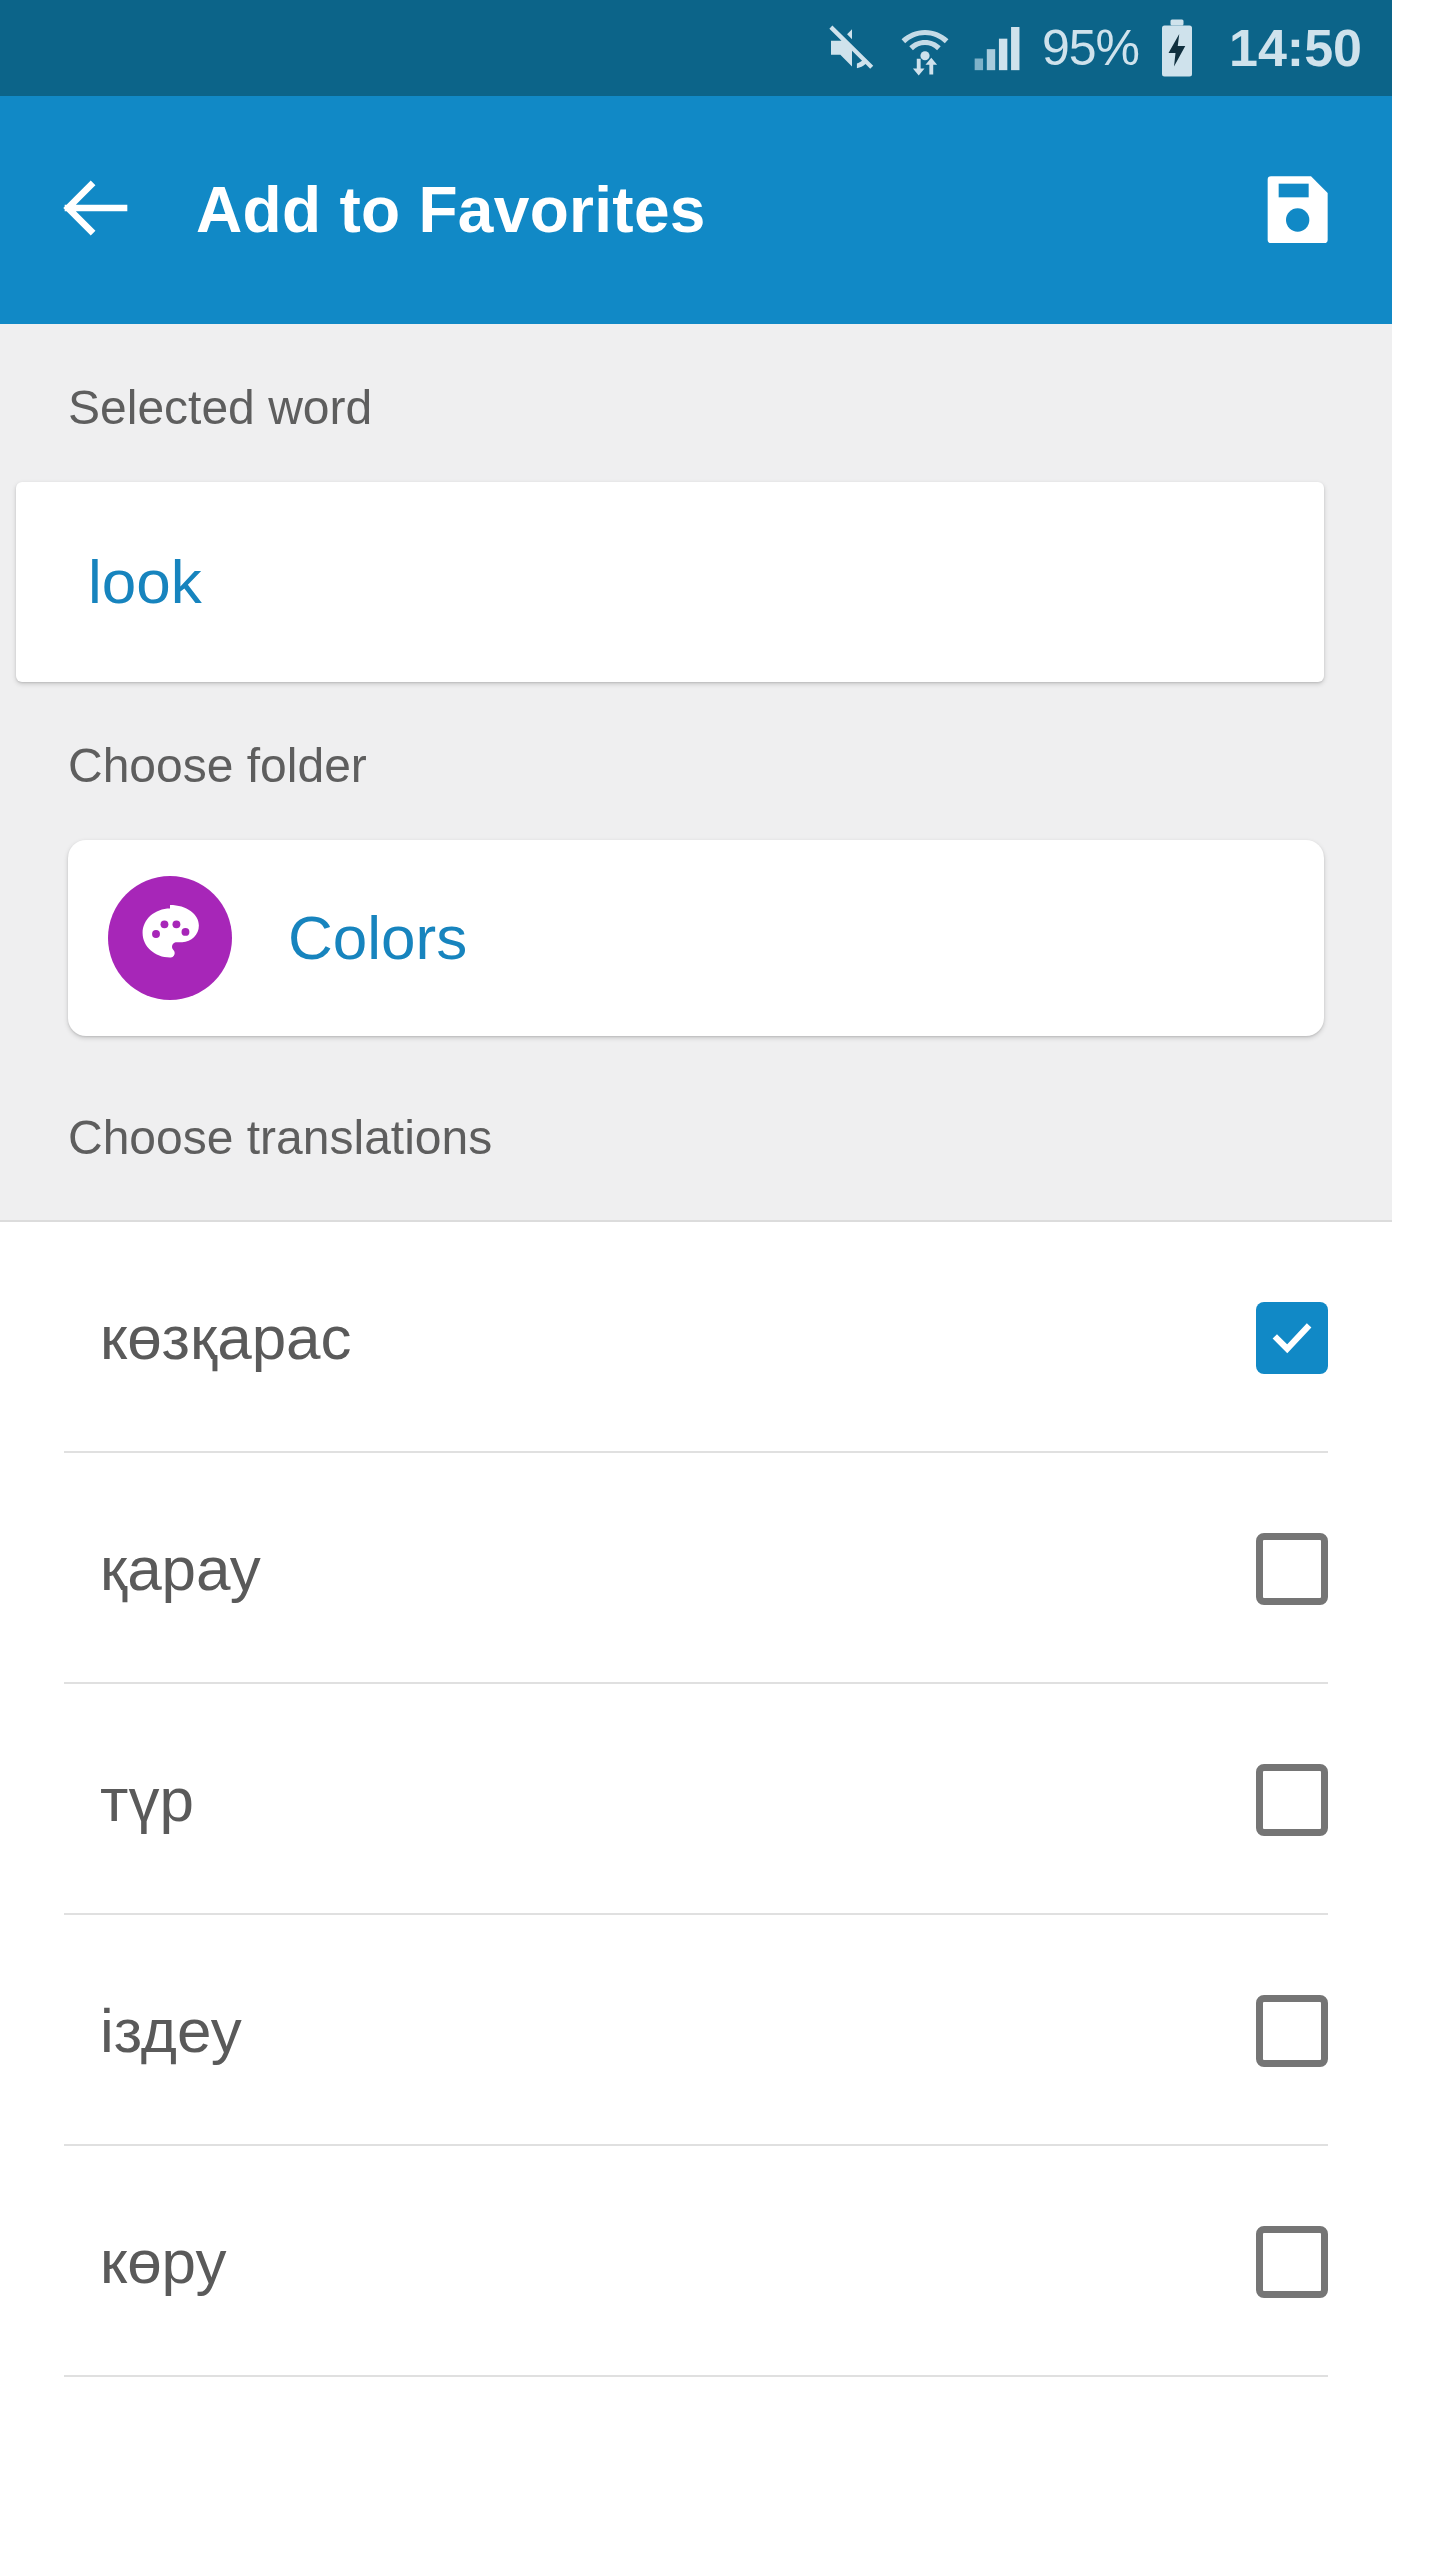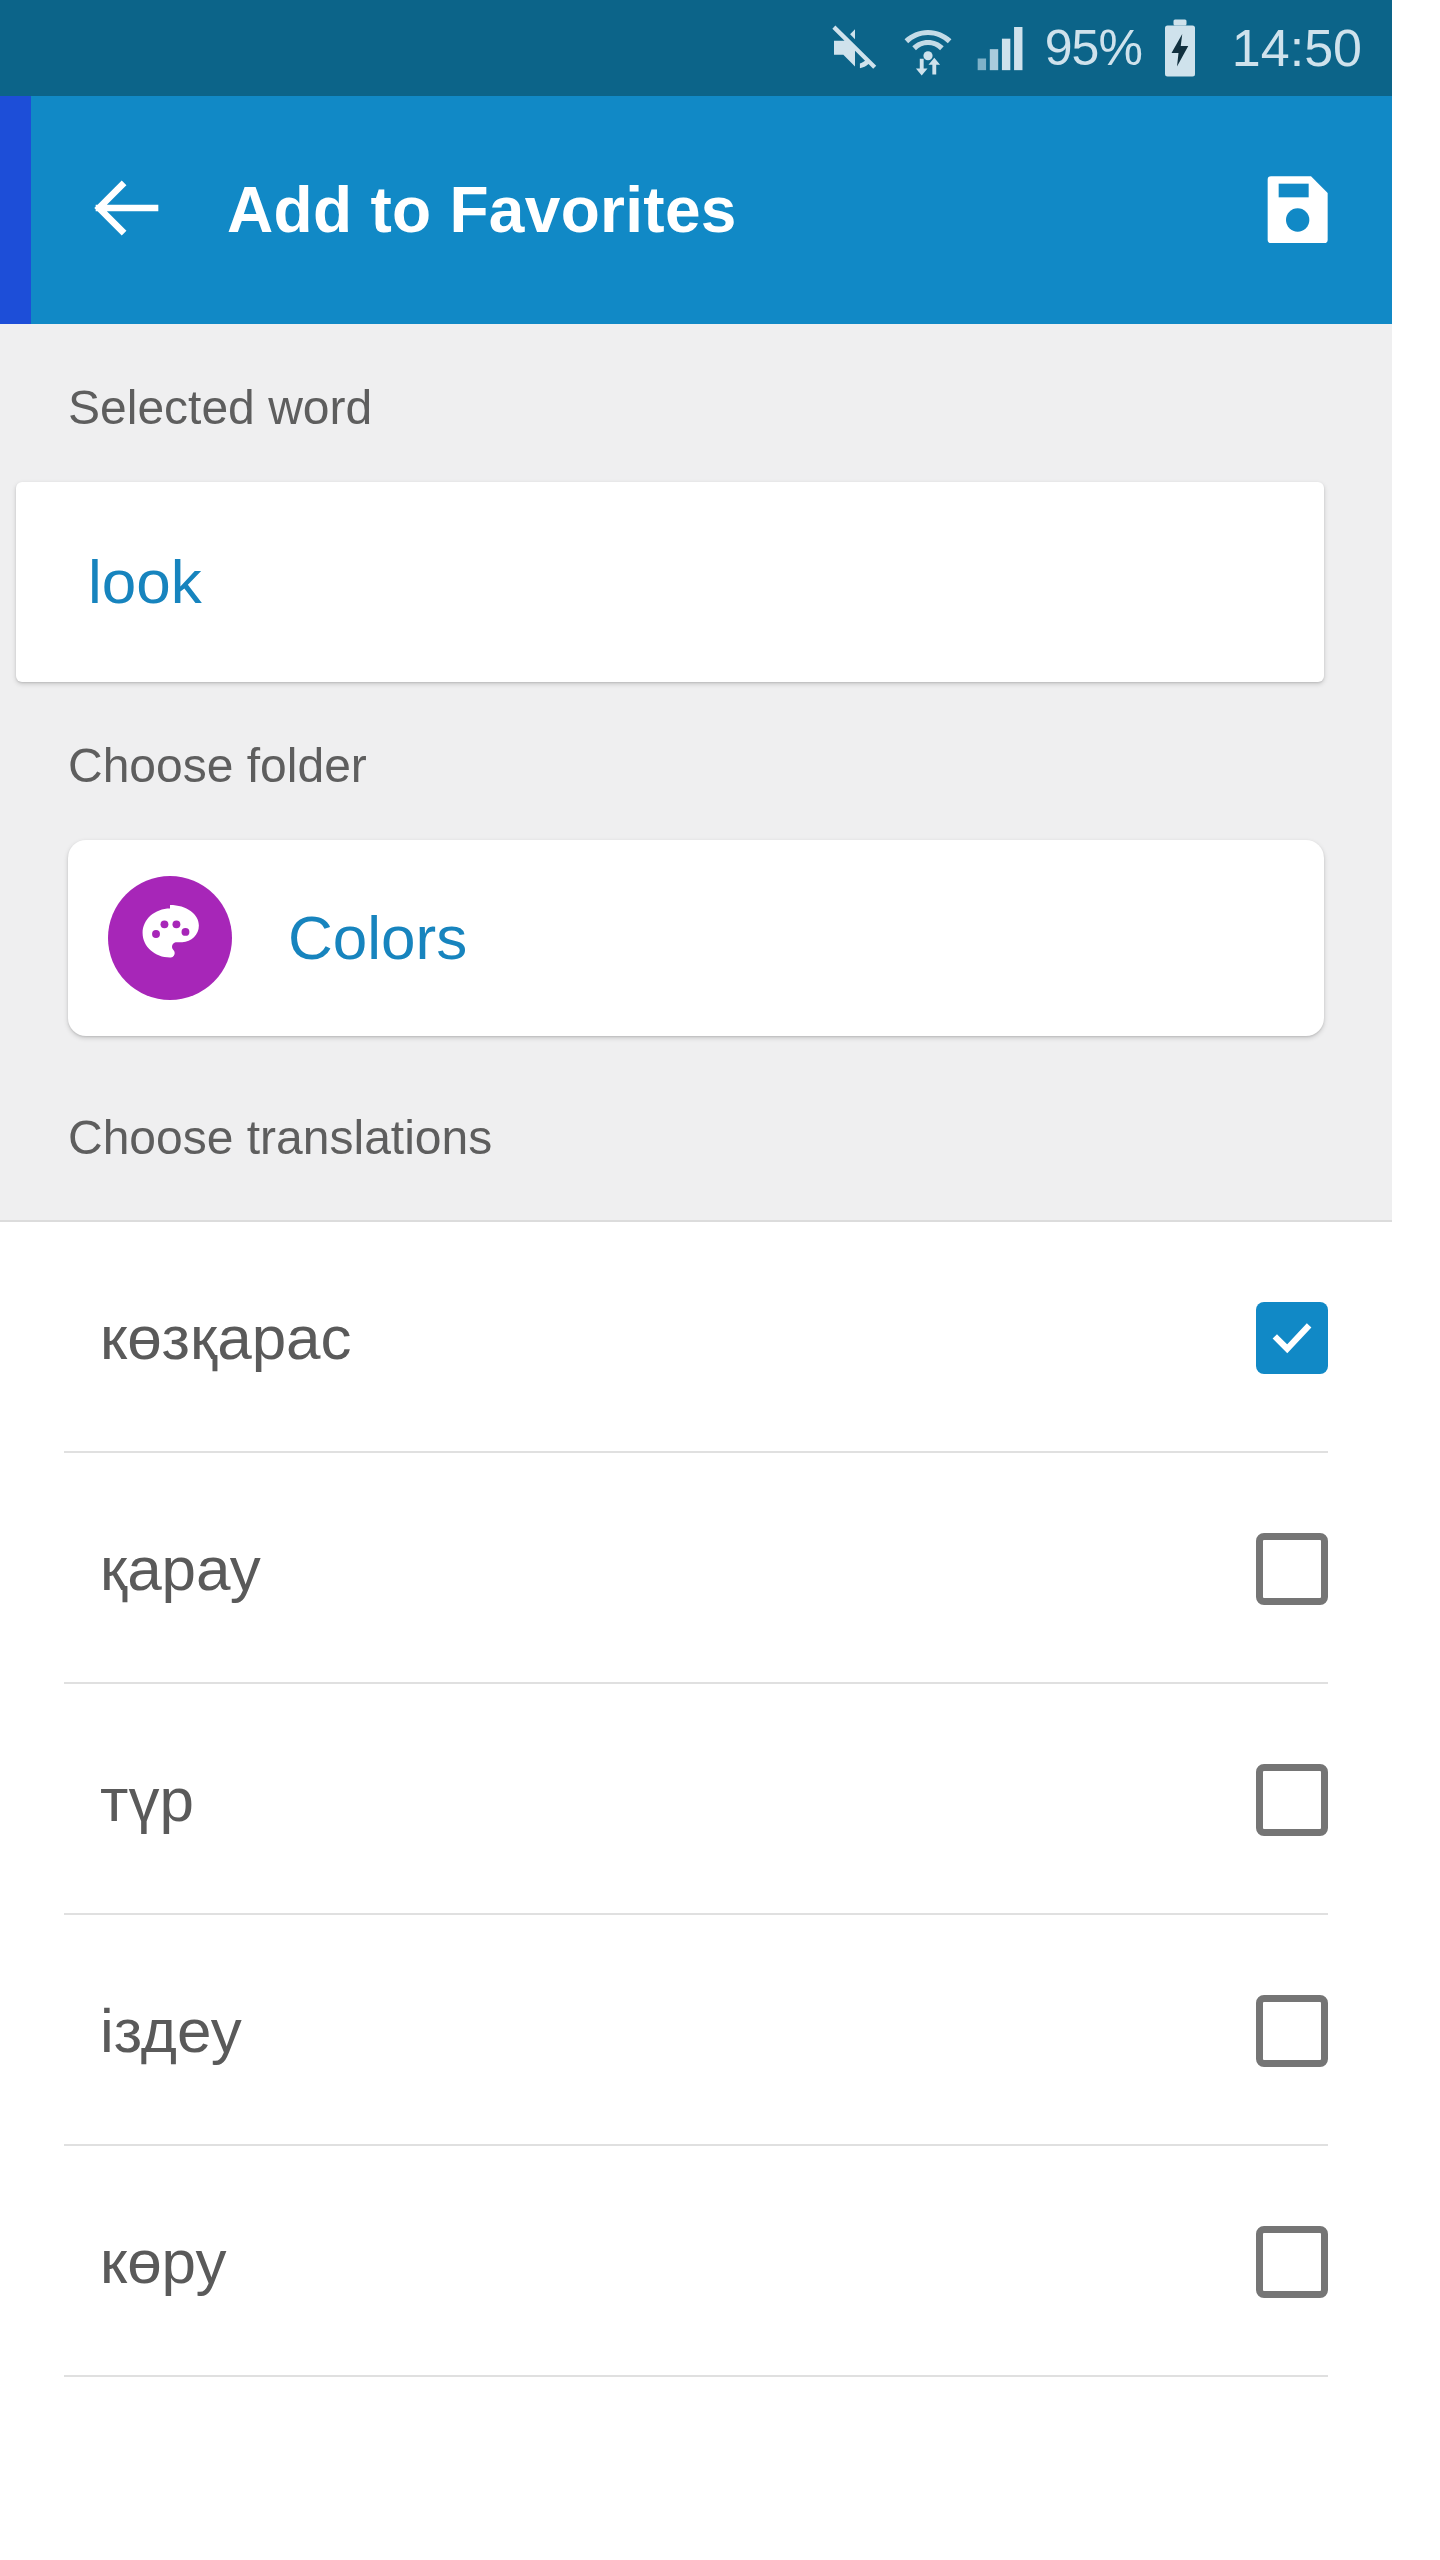--- a/index.html
+++ b/index.html
@@ -44,32 +44,31 @@
     letter-spacing: -1px;
     line-height: 1;
     font-weight: 400;
   }
   .status-clock {
     color: #cfe2ec;
     font-size: 52px;
     letter-spacing: 0px;
     line-height: 1;
     margin-left: 14px;
-    font-weight: 400;
+    font-weight: 700;
   }
 
   
   .app-bar {
     height: 228px;
     background: #1189c6;
     display: flex;
     align-items: center;
     padding: 0 48px 0 48px;
     flex: 0 0 auto;
-    margin-left: 31px;
   }
   .back-btn {
     width: 96px;
     height: 96px;
     display: flex;
     align-items: center;
     justify-content: center;
     cursor: pointer;
     flex: 0 0 auto;
   }

